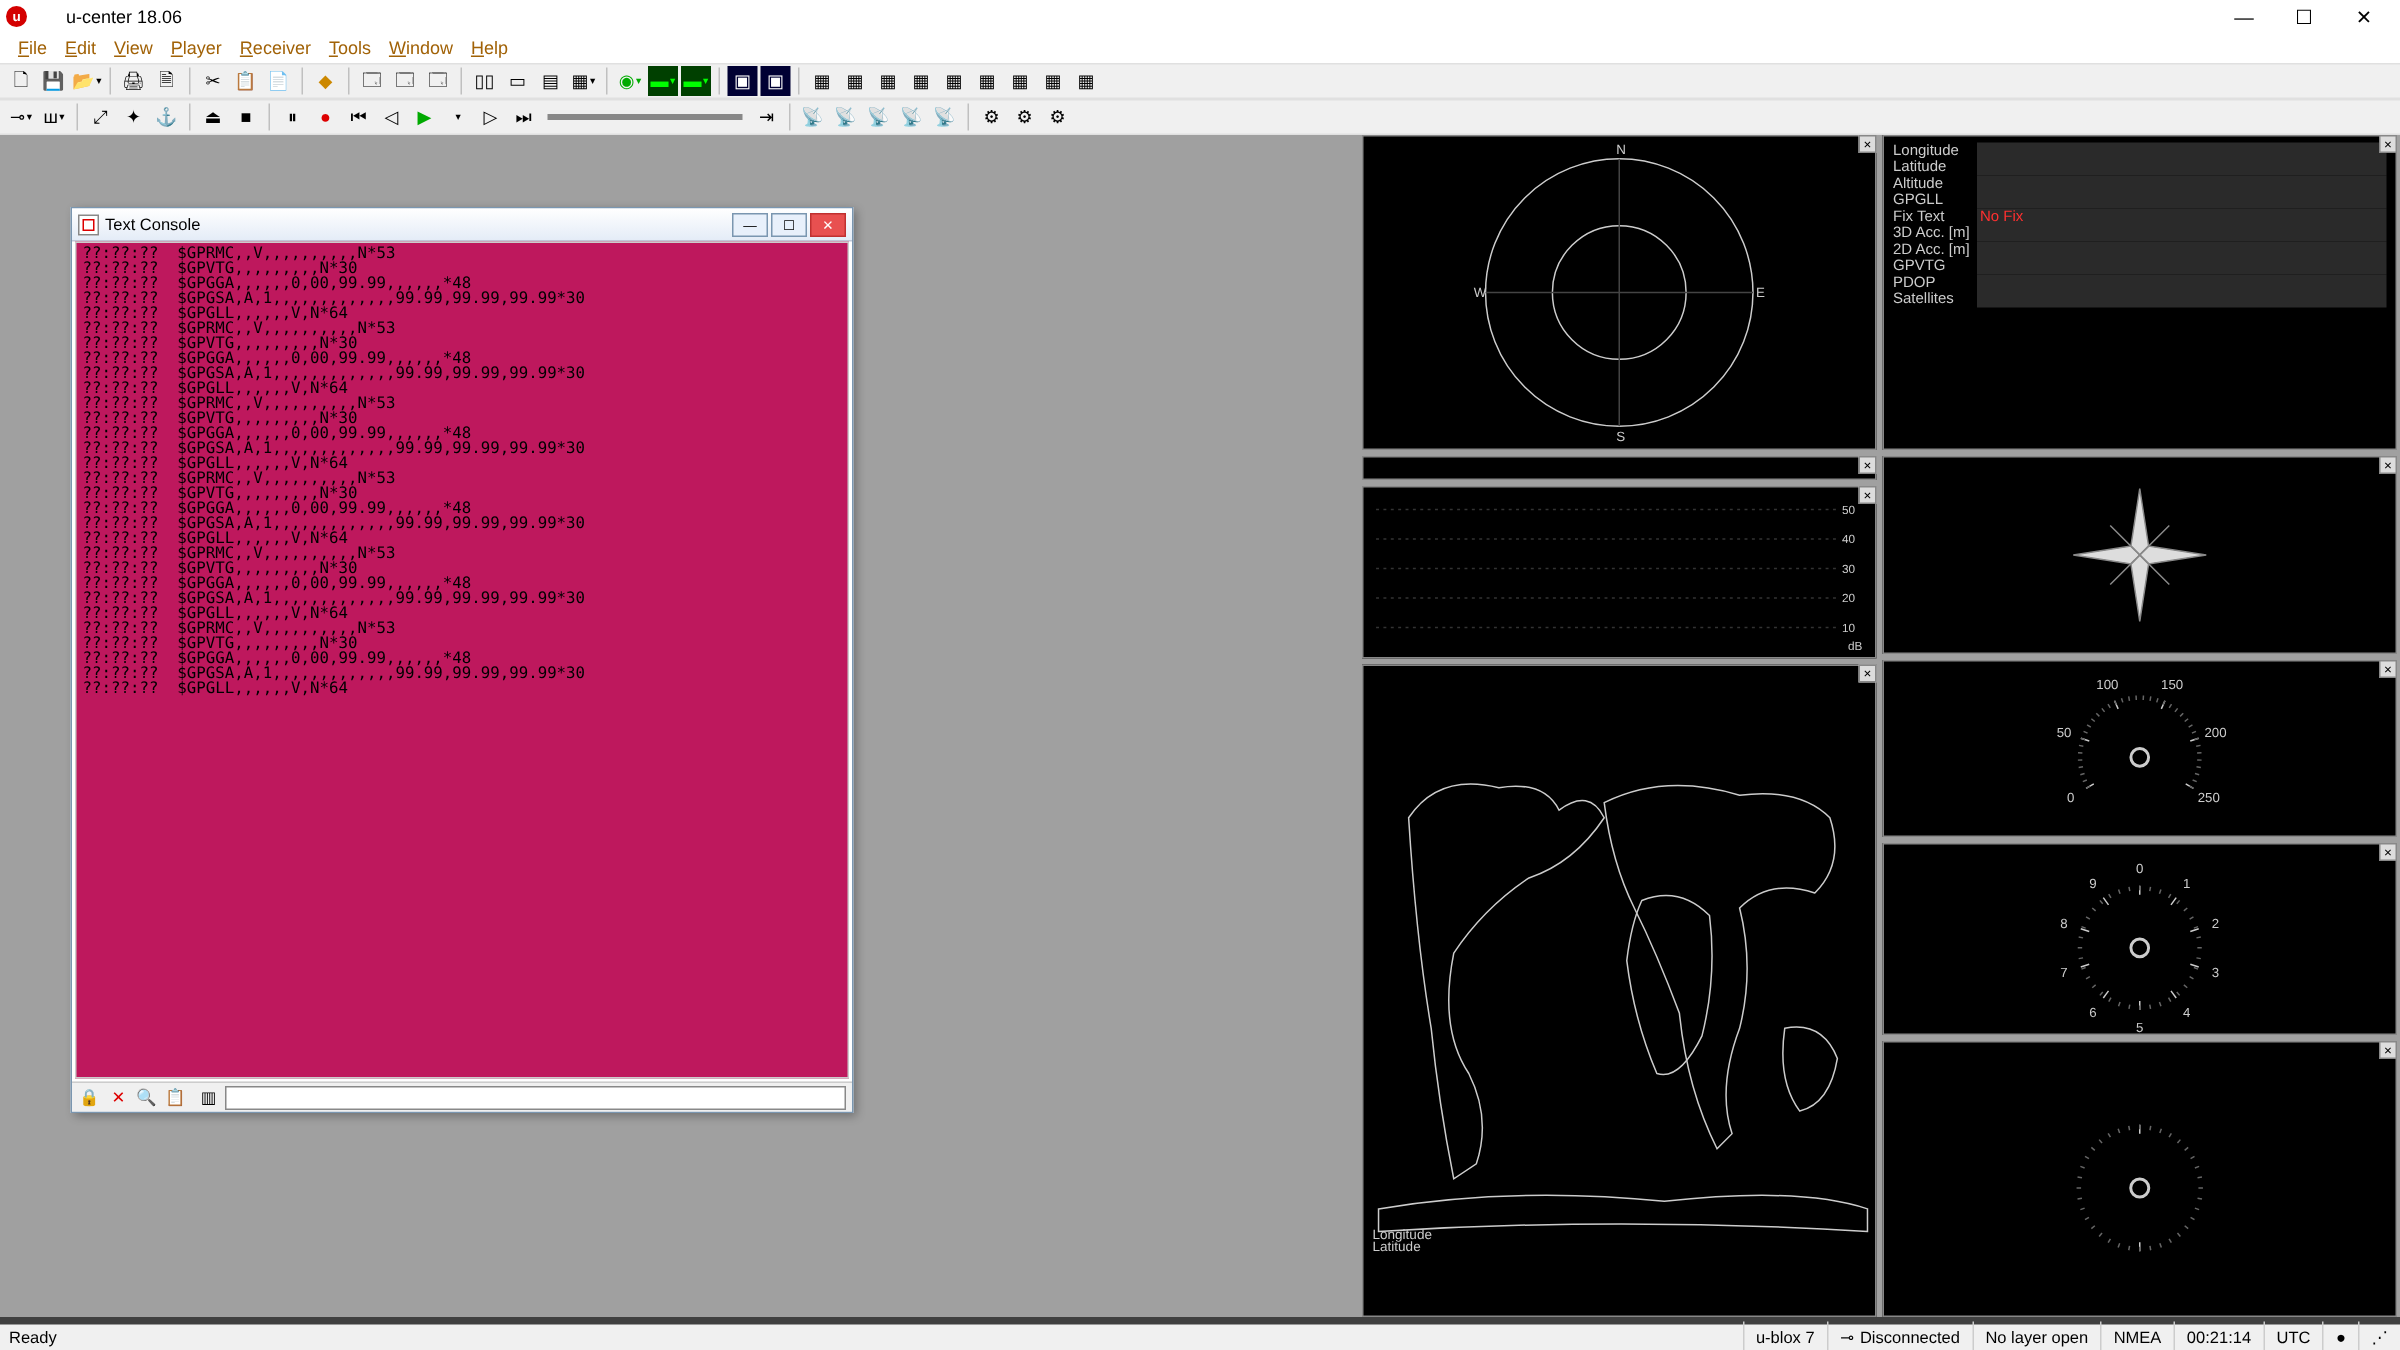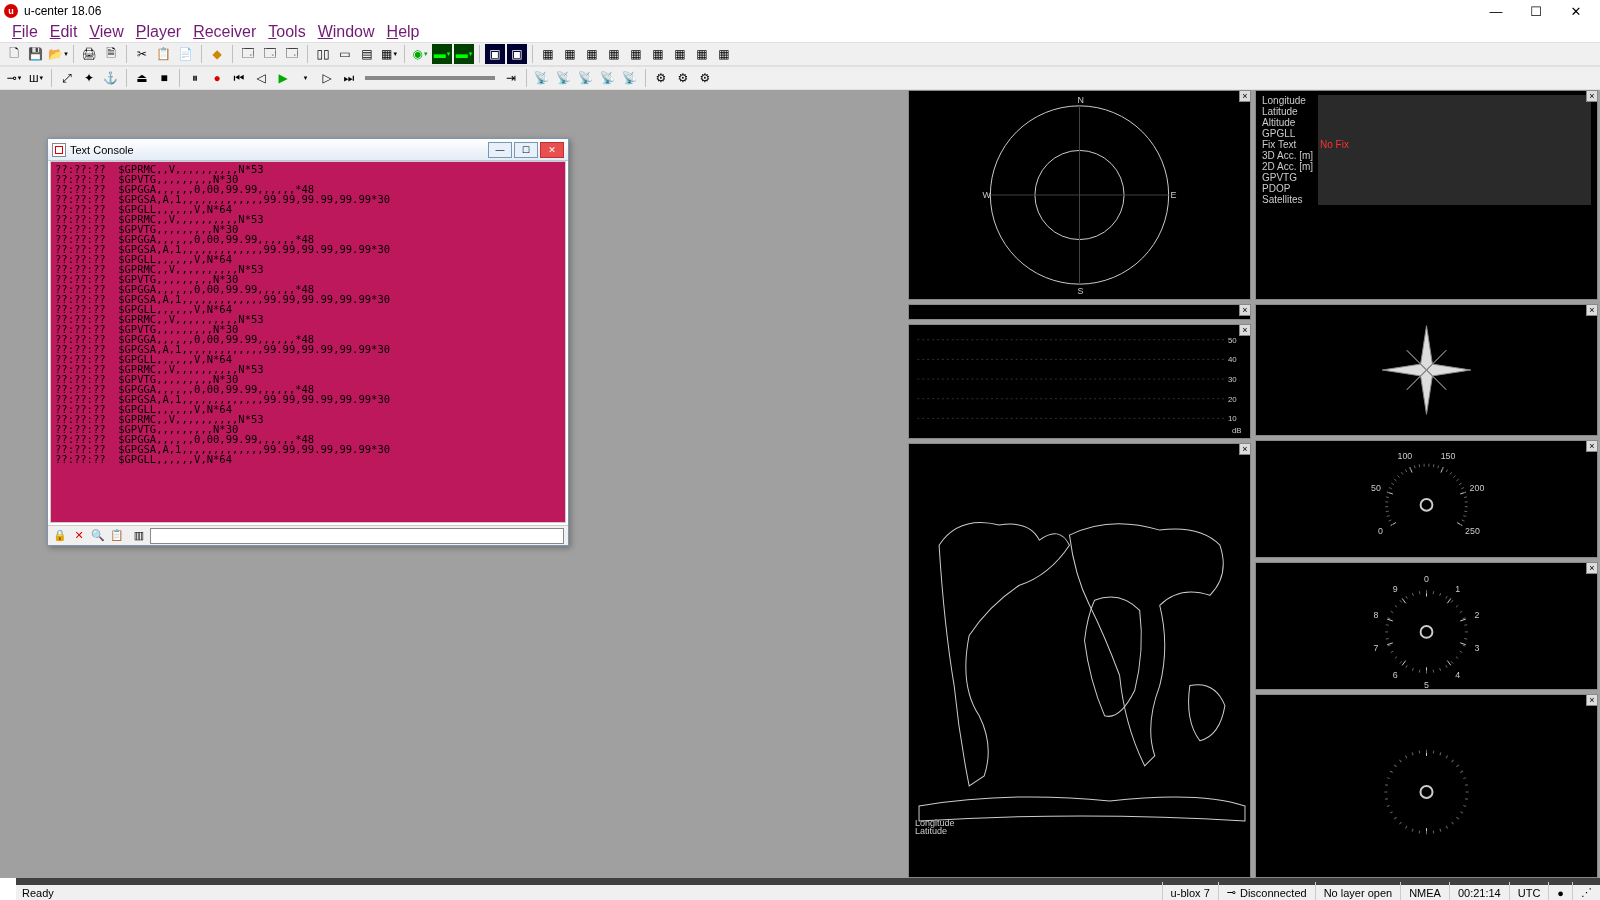--- a/index.html
+++ b/index.html
@@ -1,46 +1,46 @@
 <!DOCTYPE html>
 <html><head>
 <meta charset="utf-8">
 <style>
 * { box-sizing: border-box; margin: 0; padding: 0; }
 body { font-family: "Segoe UI", Tahoma, sans-serif; font-size: 11px; background: #fff; width: 1600px; height: 900px; overflow: hidden; position: relative; }
 .titlebar { height: 22px; display: flex; align-items: center; padding: 0 4px; background: #fff; }
 .titlebar .app-icon { width: 14px; height: 14px; border-radius: 50%; background: #d40000; color:#fff; font-size:9px; font-weight:bold; display:flex; align-items:center; justify-content:center; margin-right:6px;}
-.titlebar .title { font-size: 12px; color: #000; }
+.titlebar .title { font-size: 12px; color: #000; margin-left: 20px; }
 .titlebar .win-controls { margin-left: auto; display: flex; }
 .titlebar .win-controls div { width: 40px; height: 22px; display:flex; align-items:center; justify-content:center; font-size:13px; }
 .menubar { height: 20px; display:flex; align-items:center; padding:0 6px; background:#fff; }
-.menubar span { color:#701a75; padding:2px 6px; font-size:16px; }
+.menubar span { color:#a16207; padding:2px 6px; font-size:12px; }
 .menubar span u { text-decoration: underline; }
 .toolbar { height: 24px; background:#f0f0f0; border-top:1px solid #e0e0e0; border-bottom:1px solid #e0e0e0; display:flex; align-items:center; padding:0 4px; gap:2px; }
 .toolbar .tb { width:20px; height:20px; display:flex; align-items:center; justify-content:center; font-size:12px; }
 .toolbar .sep { width:1px; height:18px; background:#c0c0c0; margin:0 3px; }
 .toolbar .dd::after{content:"▾"; font-size:7px; margin-left:1px;}
 .slider-track { width:130px; height:4px; background:#888; margin:0 4px; position:relative; }
 .workspace { position:absolute; top:90px; left:0; right:0; bottom:22px; background:#a0a0a0; }
-.console-window { position:absolute; left:47px; top:48px; width:522px; height:408px; background:#fff; border:1px solid #7a96b0; box-shadow:2px 2px 6px rgba(0,0,0,.3); }
+.console-window { position:absolute; left:47px; top:48px; width:522px; height:604px; background:#fff; border:1px solid #7a96b0; box-shadow:2px 2px 6px rgba(0,0,0,.3); }
 .console-title { height:22px; background:linear-gradient(#fff,#e4ecf7); border-bottom:1px solid #c0c8d8; display:flex; align-items:center; padding:0 4px; font-size:11px; }
 .console-title .cicon{width:14px;height:14px;background:#fff;border:1px solid #888;margin-right:4px;position:relative;}
 .console-title .cicon::after{content:"";position:absolute;inset:2px;border:1px solid #d00;}
 .console-title .wbtns{margin-left:auto;display:flex;gap:2px;}
 .console-title .wbtn{width:24px;height:16px;border:1px solid #7a96b0;background:#e8f0fb;display:flex;align-items:center;justify-content:center;font-size:9px;}
 .console-title .wbtn.close{background:#e85050;color:#fff;border-color:#c03030;}
 .console-body { position:absolute; top:22px; left:2px; right:2px; bottom:22px; background:#be185d; overflow:hidden; font-family:"Lucida Console","Consolas",monospace; font-size:10.5px; line-height:10px; color:#000; padding:2px 4px; white-space:pre; border:1px solid #ccc;}
 .console-bottom { position:absolute; bottom:0; left:0; right:0; height:20px; background:#f0f0f0; display:flex; align-items:center; padding:0 4px; gap:3px; border-top:1px solid #ccc;}
 .console-bottom .cb{width:16px;height:16px;display:flex;align-items:center;justify-content:center;font-size:11px;}
 .console-bottom input{flex:1;height:16px;border:1px solid #888;font-size:11px;padding:0 2px;}
 .panels-right { position:absolute; top:0; right:0; bottom:0; width:694px; display:flex; gap:4px; padding:0 2px;}
 .col { flex:1; display:flex; flex-direction:column; gap:4px; }
 .panel { background:#000; position:relative; border:1px solid #888; }
 .panel .x { position:absolute; top:-1px; right:-1px; width:12px; height:12px; background:#ddd; border:1px solid #888; font-size:9px; display:flex; align-items:center; justify-content:center; color:#000;}
-.statusbar { position:absolute; bottom:0; left:0; right:0; height:22px; background:#f0f0f0; border-top:7px solid #404040; display:flex; align-items:center; font-size:11px;margin-left:16px; }
+.statusbar { position:absolute; bottom:0; left:0; right:0; height:22px; background:#f0f0f0; border-top:5px solid #404040; display:flex; align-items:center; font-size:11px; }
 .statusbar .cell{padding:0 8px; height:22px; display:flex; align-items:center; border-left:1px solid #ccc;}
 .statusbar .left{flex:1;padding-left:6px;}
 .info-table { font-family:Tahoma,sans-serif; font-size:10px; color:#ccc; padding:4px 6px;}
 .info-table div{display:flex;}
 .info-table .k{width:56px;}
 .info-table .v{flex:1;background:#2a2a2a;min-height:10px;padding:0 2px;}
 .nofix{color:#ff3030;}
 svg text{font-size:9px;fill:#ccc;}
 .gridlabel{font-size:8px;fill:#ccc;font-family:sans-serif;}
 </style>

